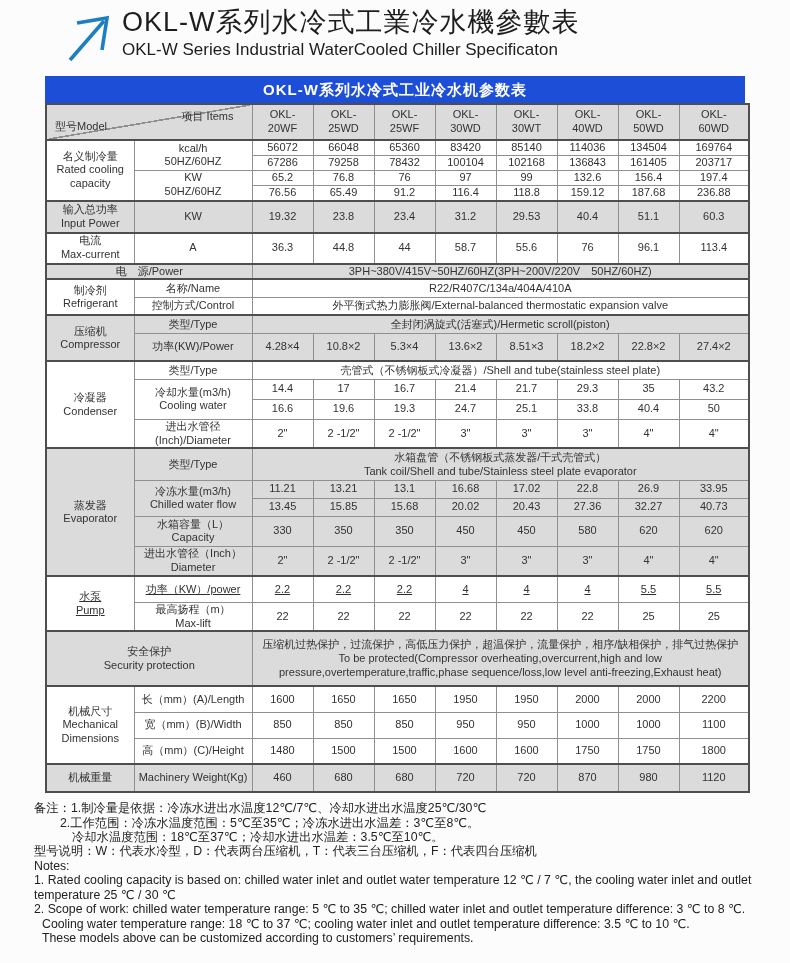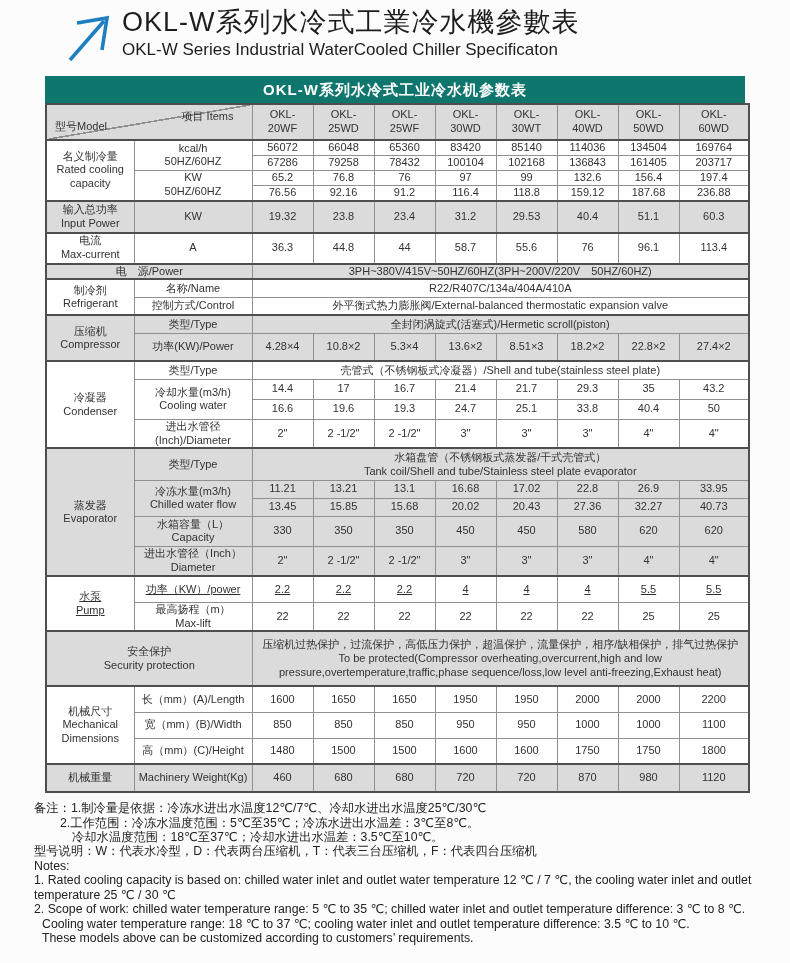--- a/index.html
+++ b/index.html
@@ -12,21 +12,21 @@
   }
   
   .page-header{display:flex;align-items:flex-start;padding:6px 0 0 62px;height:58px;}
   .arrow-wrap{width:52px;height:54px;flex:0 0 52px;margin-top:2px;}
   .titles{margin-left:8px;}
   .title-zh{font-size:27px;font-weight:400;letter-spacing:1px;color:#1d1d1d;line-height:32px;}
   .title-en{font-size:17px;font-weight:400;color:#1d1d1d;line-height:21px;margin-top:1px;}
   
   .banner{
     margin:12px 45px 0 45px;width:700px;height:27px;box-sizing:border-box;
-    background:#0f766e;color:#ffffff;text-align:center;
+    background:#1d4ed8;color:#ffffff;text-align:center;
     font-size:15px;font-weight:700;line-height:27px;letter-spacing:1px;
   }
   
   table.spec{
     border-collapse:collapse;table-layout:fixed;
     margin:0 45px;width:700px;
     border:2px solid #4e4e4e;
     background:#ffffff;
   }
   table.spec td{
@@ -220,21 +220,21 @@
         </td>
         <td class="k-v">
           <div>197.4</div>
         </td>
       </tr>
       <tr style="height: 15px;">
         <td class="k-v">
           <div>76.56</div>
         </td>
         <td class="k-v">
-          <div>92.16</div>
+          <div>65.49</div>
         </td>
         <td class="k-v">
           <div>91.2</div>
         </td>
         <td class="k-v">
           <div>116.4</div>
         </td>
         <td class="k-v">
           <div>118.8</div>
         </td>

